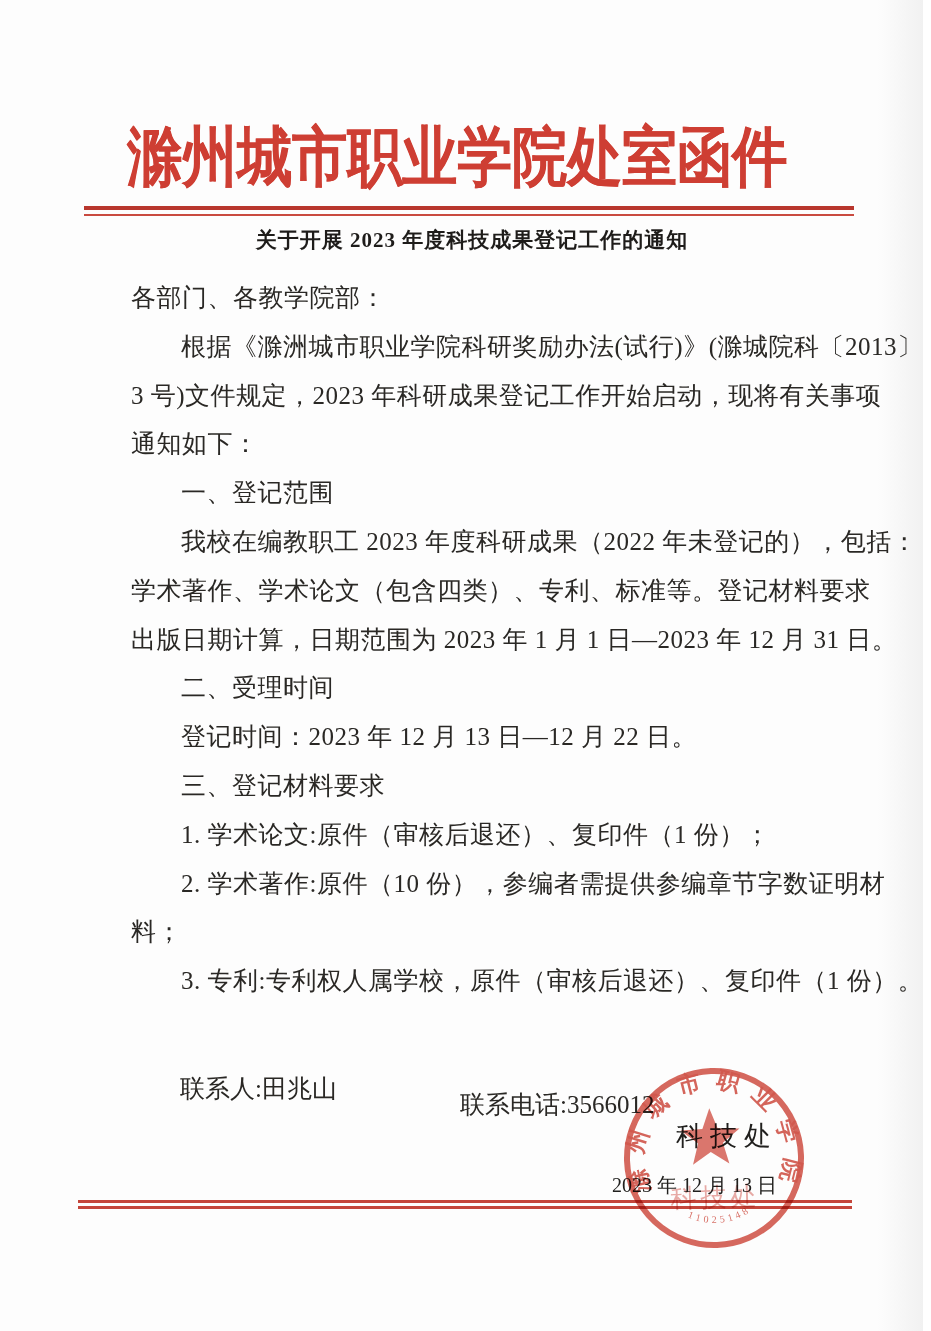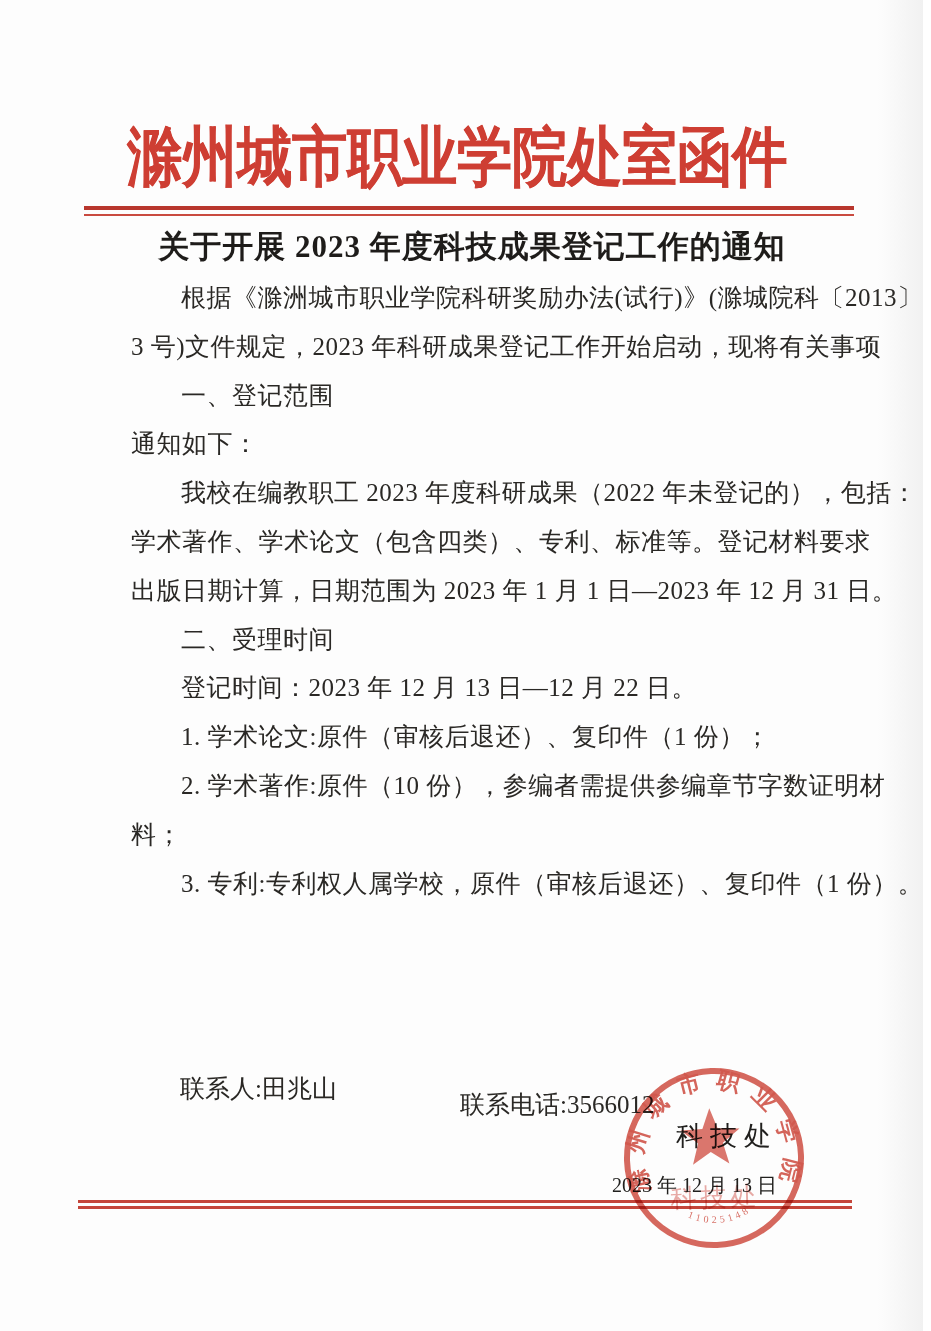--- a/index.html
+++ b/index.html
@@ -42,21 +42,21 @@
     position: absolute; left: 84px; top: 214px;
     width: 770px; height: 2px; background: #c94a40;
   }
 
   .doc-title {
     position: absolute;
     left: 12px;
     top: 226px;
     width: 920px;
     text-align: center;
-    font-size: 31px;
+    font-size: 21px;
     font-weight: bold;
     color: #1e1c1a;
     white-space: nowrap;
     letter-spacing: 1px;
   }
 
   
   .body-lines {
     position: absolute;
     left: 131px;
@@ -133,29 +133,31 @@
 <div class="page">
 
   <div class="letterhead">滁州城市职业学院处室函件</div>
 
   <div class="rule-top-thick"></div>
   <div class="rule-top-thin"></div>
 
   <div class="doc-title">关于开展 2023 年度科技成果登记工作的通知</div>
 
   <div class="body-lines">
+      <div class="bline">各部门、各教学院部：</div>
       <div class="bline ind">根据《滁洲城市职业学院科研奖励办法(试行)》(滁城院科〔2013〕</div>
       <div class="bline">3 号)文件规定，2023 年科研成果登记工作开始启动，现将有关事项</div>
+      <div class="bline">通知如下：</div>
       <div class="bline ind">一、登记范围</div>
-      <div class="bline">通知如下：</div>
       <div class="bline ind">我校在编教职工 2023 年度科研成果（2022 年未登记的），包括：</div>
       <div class="bline">学术著作、学术论文（包含四类）、专利、标准等。登记材料要求</div>
       <div class="bline">出版日期计算，日期范围为 2023 年 1 月 1 日—2023 年 12 月 31 日。</div>
       <div class="bline ind">二、受理时间</div>
       <div class="bline ind">登记时间：2023 年 12 月 13 日—12 月 22 日。</div>
+      <div class="bline ind">三、登记材料要求</div>
       <div class="bline ind">1. 学术论文:原件（审核后退还）、复印件（1 份）；</div>
       <div class="bline ind">2. 学术著作:原件（10 份），参编者需提供参编章节字数证明材</div>
       <div class="bline">料；</div>
       <div class="bline ind">3. 专利:专利权人属学校，原件（审核后退还）、复印件（1 份）。</div>
     </div>
 
   <div class="contacts">
     <span class="contact-person">联系人:田兆山</span>
     <span class="contact-phone">联系电话:3566012</span>
   </div>

